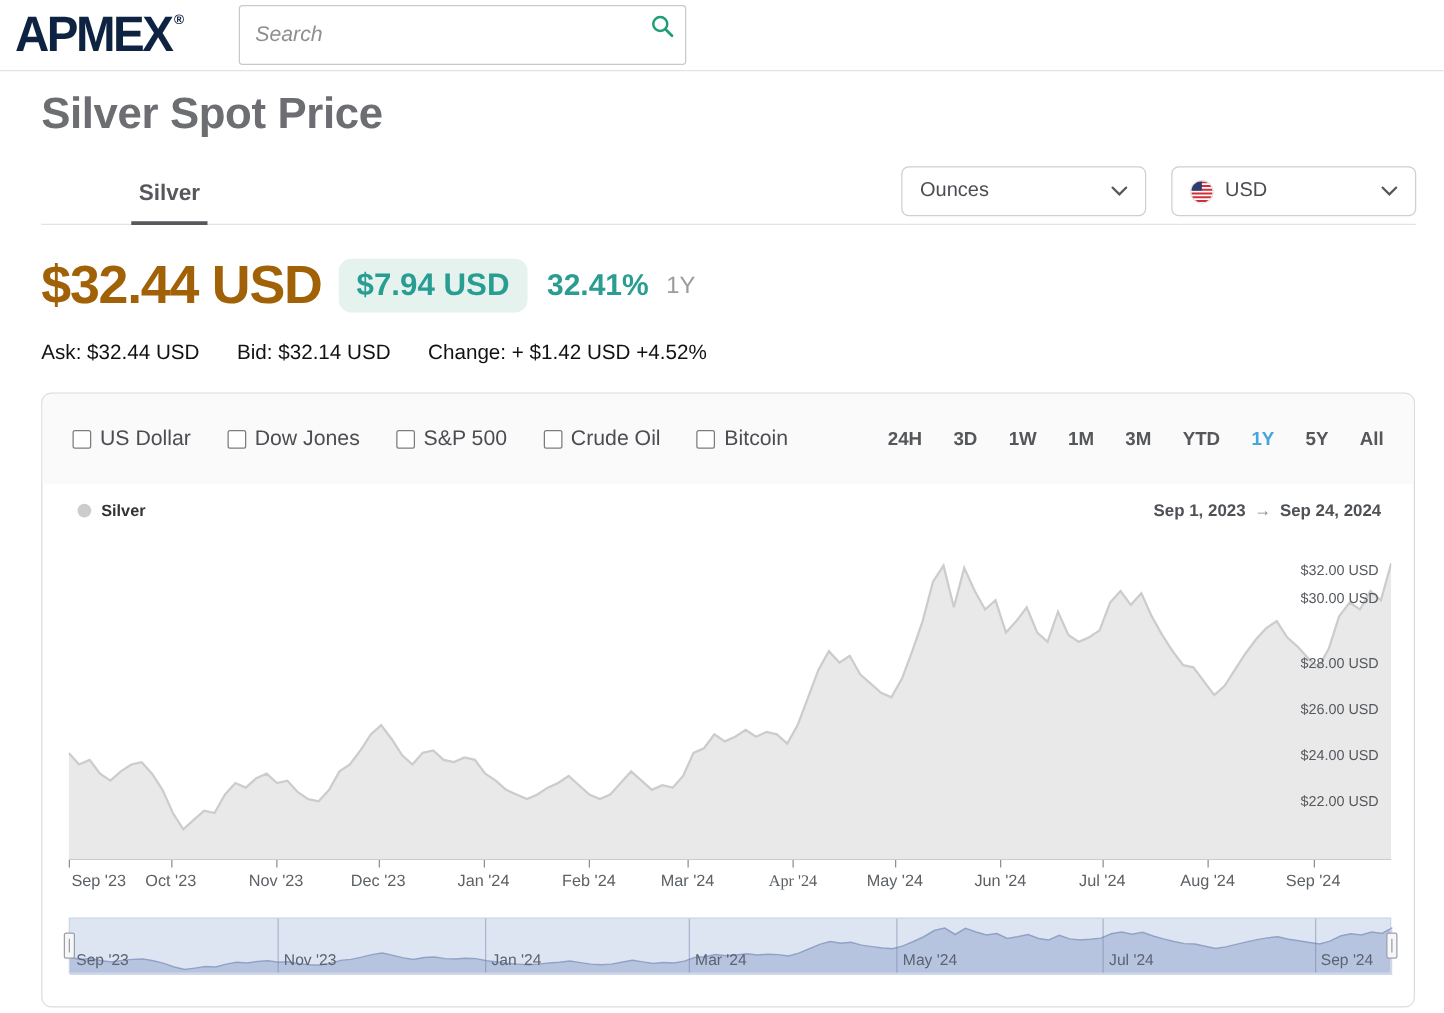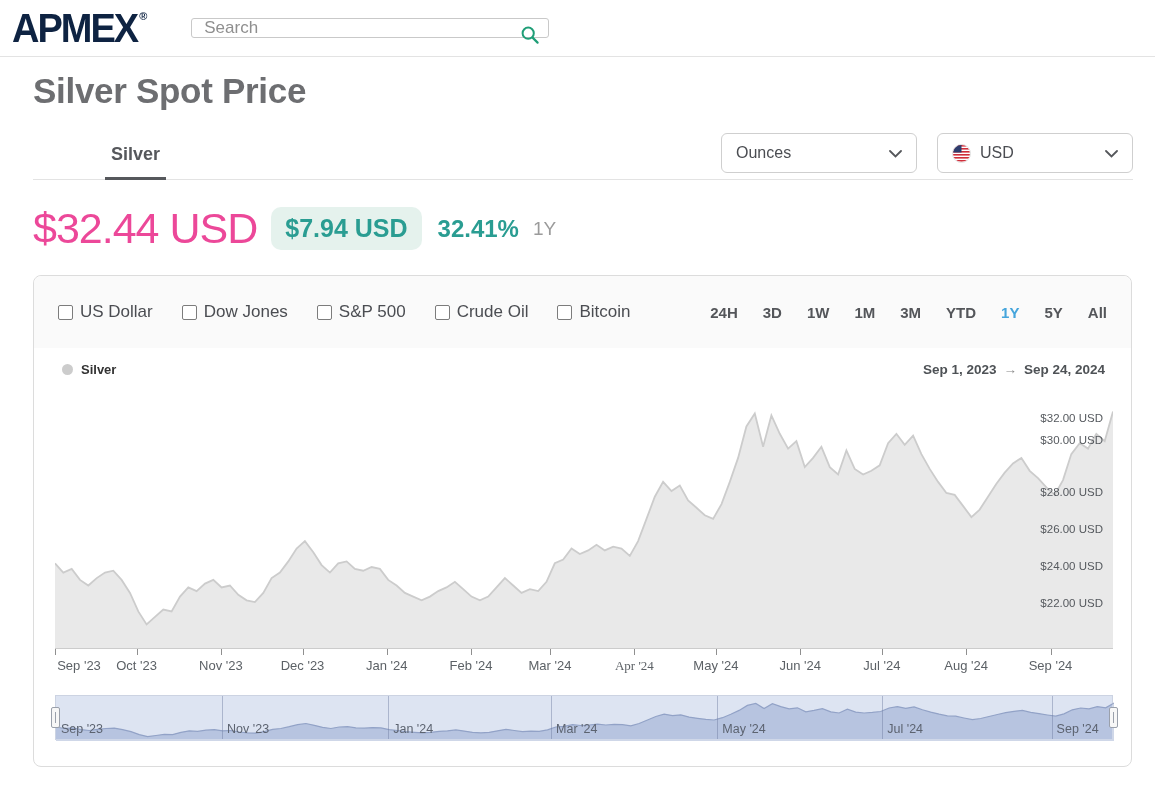--- a/index.html
+++ b/index.html
@@ -11,41 +11,41 @@
   .logo { display:flex; align-items:flex-start; cursor:pointer; }
   .logo-text { font-size:38px; font-weight:900; letter-spacing:-2px; color:#0e2342;
                transform:scaleY(1.05); line-height:44px; }
   .logo-reg { font-size:11px; color:#0e2342; margin:4px 0 0 2px; font-weight:700; }
   .rewards { display:flex; align-items:center; gap:10px; margin-left:50px; cursor:pointer; }
   .rewards-text { font-family:"Liberation Serif", serif; font-style:italic; font-weight:700;
                   font-size:21px; color:#16294a; }
   .rewards-arrows { font-family:"Liberation Serif", serif; font-style:italic; font-weight:700;
                     font-size:20px; color:#c79a3c; letter-spacing:-1px; }
   .searchbox { position:relative; margin-left:44px; }
-  .searchbox input { width:358px; height:20px; border:1px solid #c9c9c9; border-radius:3px;
-                     padding:0 38px 0 12px; font-size:17px; color:#555;
+  .searchbox input { width:358px; height:48px; border:1px solid #c9c9c9; border-radius:3px;
+                     padding:0 38px 0 12px; font-size:17px; font-style:italic; color:#555;
                      font-family:"Liberation Sans", sans-serif; outline:none; }
   .searchbox input::placeholder { color:#8f8f8f; }
   .search-btn { position:absolute; right:9px; top:7px; width:20px; height:20px; cursor:pointer; }
   
   .main { width:1100px; margin-left:33px; }
   h1 { font-size:35px; font-weight:700; color:#6d6e71; margin-top:14px; letter-spacing:-0.3px; }
   .tab-row { display:flex; justify-content:space-between; align-items:flex-end;
              border-bottom:1px solid #e3e3e3; margin-top:22px; }
   .tab { margin-left:72px; padding:8px 6px 12px; border-bottom:3px solid #56585c;
          margin-bottom:-1px; font-weight:700; font-size:18px; color:#56585c; cursor:pointer; }
   .dropdowns { display:flex; gap:20px; padding-bottom:6px; }
   .dropdown { width:196px; height:40px; border:1px solid #cfcfcf; border-radius:6px;
               display:flex; align-items:center; padding:0 14px; font-size:16px; color:#4b4d52;
               gap:9px; background:#fff; cursor:pointer; }
   .chev { margin-left:auto; }
   .flag { width:19px; height:19px; border-radius:50%; overflow:hidden; border:1px solid #e0e0e0; }
   
   .price-row { display:flex; align-items:center; gap:14px; margin-top:24px; }
-  .spot { font-size:43px; font-weight:400; color:#ec4899; letter-spacing:-1px; }
+  .spot { font-size:43px; font-weight:700; color:#a16207; letter-spacing:-1px; }
   .pill { background:#e5f2ed; color:#2a9d92; font-weight:700; font-size:25px;
           border-radius:10px; padding:7px 14px; }
   .pct { color:#2a9d92; font-weight:700; font-size:24px; margin-left:2px; }
   .period { color:#9b9b9b; font-size:19px; }
   .askbid { display:flex; gap:30px; margin-top:20px; font-size:16.5px; color:#121212; }
   
   .card { margin-top:22px; border:1px solid #dcdcdc; border-radius:8px; height:492px;
           background:#fff; width:1099px; }
   .controls { height:72px; background:#fafafa; border-radius:8px 8px 0 0; display:flex;
               align-items:center; justify-content:space-between; padding:0 24px; }
@@ -140,20 +140,25 @@
     </div>
   </div>
 
   <div class="price-row">
     <span class="spot">$32.44 USD</span>
     <span class="pill">$7.94 USD</span>
     <span class="pct">32.41%</span>
     <span class="period">1Y</span>
   </div>
 
+  <div class="askbid">
+    <span>Ask: $32.44 USD</span>
+    <span>Bid: $32.14 USD</span>
+    <span>Change: + $1.42 USD +4.52%</span>
+  </div>
 
   <div class="card">
     <div class="controls">
       <div class="checks">
         <label class="check">
           <span class="box"></span>
           <span>US Dollar</span>
         </label>
         <label class="check">
           <span class="box"></span>

